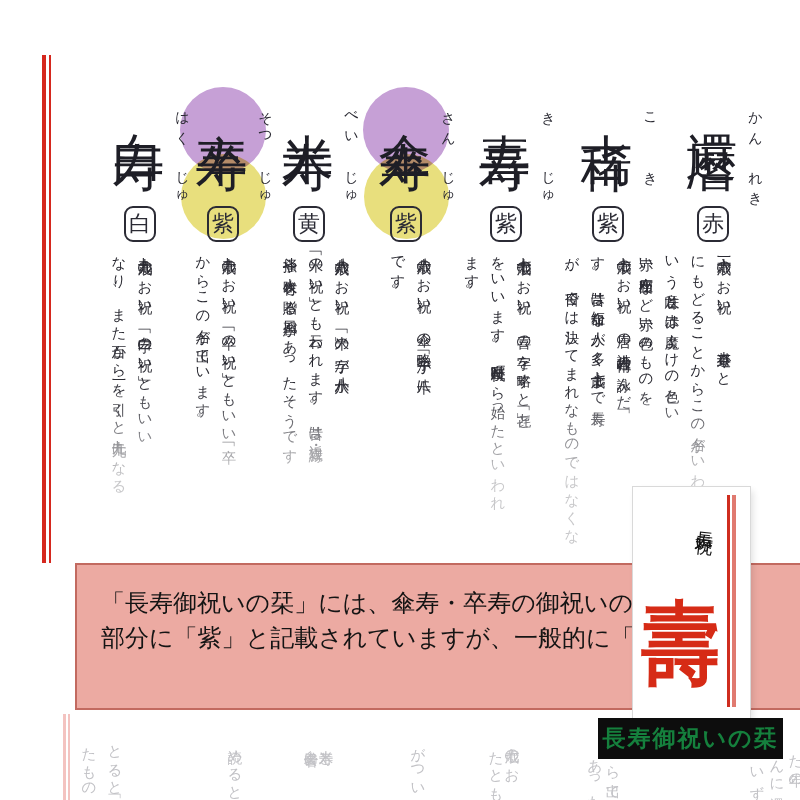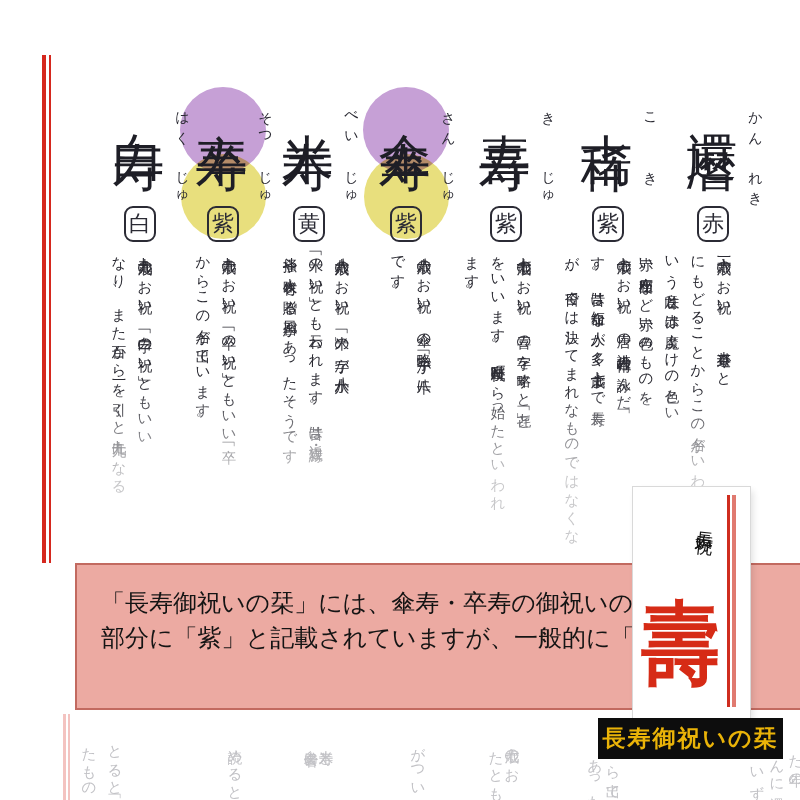--- a/index.html
+++ b/index.html
@@ -34,21 +34,21 @@
   .card-rule{position:absolute;left:94px;top:8px;width:9px;height:212px;
     background:linear-gradient(to right,#cf2d1f 0 3px,rgba(0,0,0,0) 3px 5px,#e07a70 5px 7px);}
   .card-title{position:absolute;left:60px;top:30px;font-size:18px;letter-spacing:3px;color:#141414;
     writing-mode:vertical-rl;transform:rotate(6deg);font-family:"Liberation Serif","DejaVu Serif",serif;}
   .card-seal{position:absolute;left:8px;top:112px;font-size:86px;line-height:1;color:#d62b16;
     font-weight:bold;transform:scale(.92,1.06);transform-origin:top left;
     font-family:"Liberation Serif","DejaVu Serif",serif;}
   
   .footer-label{position:absolute;left:598px;top:718px;width:185px;height:41px;background:#0d0d0d;z-index:7;
     display:flex;align-items:center;justify-content:center;}
-  .footer-label span{color:#eab308;font-family:"Liberation Sans","DejaVu Sans",sans-serif;
+  .footer-label span{color:#15803d;font-family:"Liberation Sans","DejaVu Sans",sans-serif;
     font-size:23px;font-weight:bold;letter-spacing:2px;white-space:nowrap;}
 </style>
 </head>
 <body>
 
 <div id="page">
 
   <div class="left-rule"></div>
   <div class="left-rule-faded"></div>
 

